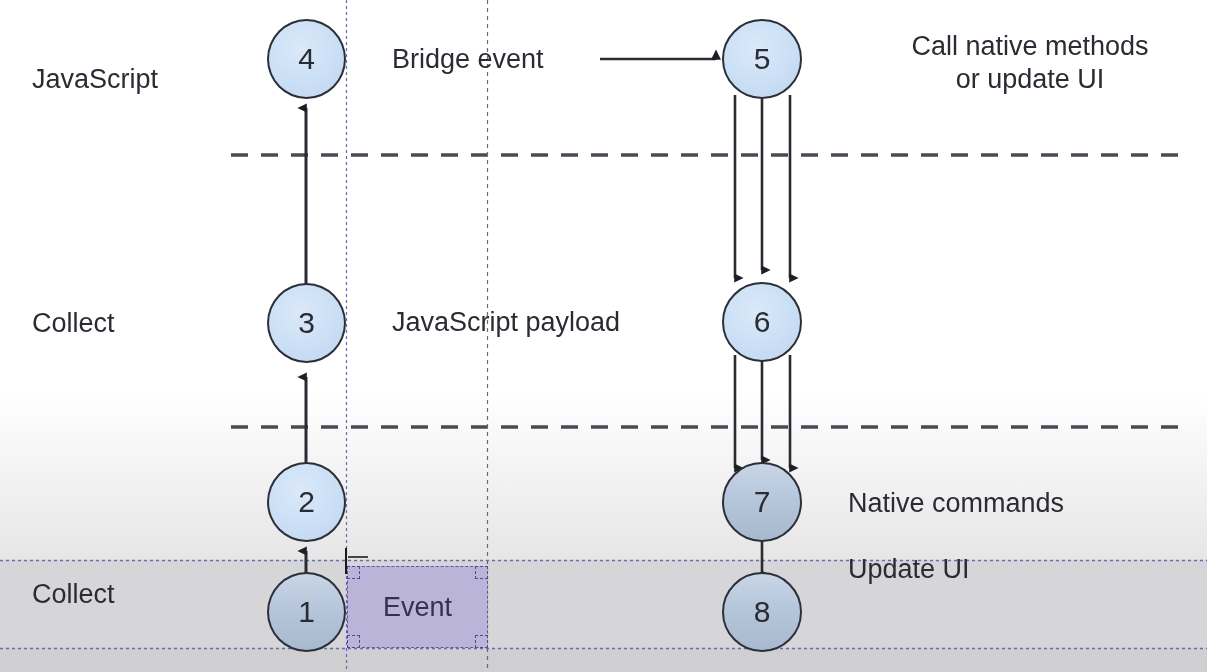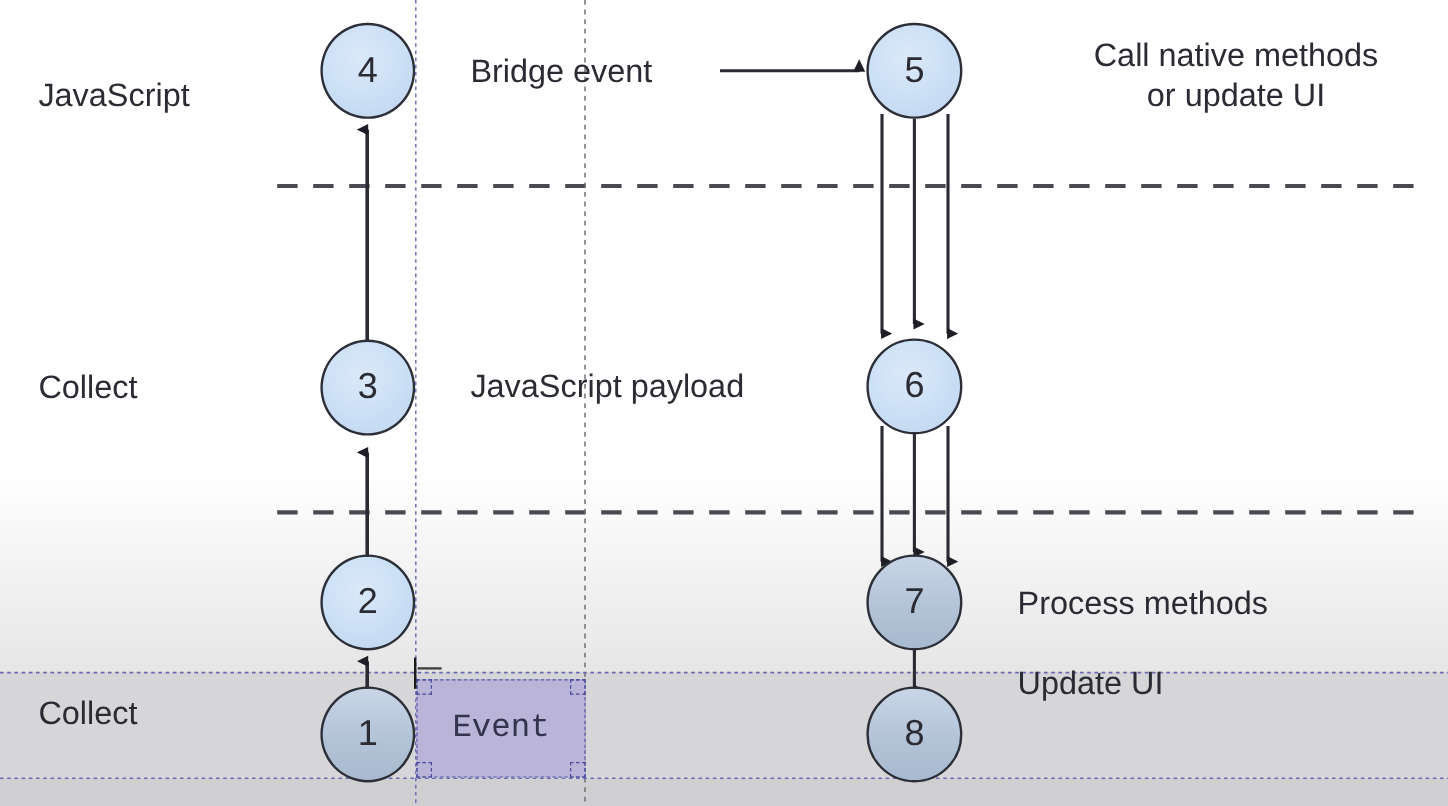--- a/index.html
+++ b/index.html
@@ -212,36 +212,36 @@
   <div class="node light" style="left:722px; top:282px; width:80px; height:80px;">
     <span>6</span>
   </div>
   <div class="node dark" style="left:722px; top:462px; width:80px; height:80px;">
     <span>7</span>
   </div>
   <div class="node dark" style="left:722px; top:572px; width:80px; height:80px;">
     <span>8</span>
   </div>
 
-  <div class="sel-shape" style="left:347px; top:566px; width:141px; height:82px;font-family:Liberation Mono, monospace;">
+  <div class="sel-shape" style="left:347px; top:566px; width:141px; height:82px;">
     <span>Event</span>
     <span class="handle h-tl"></span>
     <span class="handle h-tr"></span>
     <span class="handle h-bl"></span>
     <span class="handle h-br"></span>
   </div>
   <div class="caret" style="left:345px; top:548px;"></div>
   <div class="caret-bar" style="left:348px; top:556px;"></div>
 
 
   <div class="lbl" style="left:392px; top:306px;">JavaScript payload</div>
 
   <div class="lbl" style="left:392px; top:43px;">Bridge event</div>
 
   <div class="lbl ctr" style="left:870px; top:30px; width:320px;"><span style="white-space:pre-line;">Call native methods
 or update UI</span></div>
 
 
-  <div class="lbl" style="left:848px; top:487px;">Process methods</div>
+  <div class="lbl" style="left:848px; top:487px;">Native commands</div>
 
   <div class="lbl" style="left:848px; top:553px;">Update UI</div>
 
 </div>
 
 </body></html>

